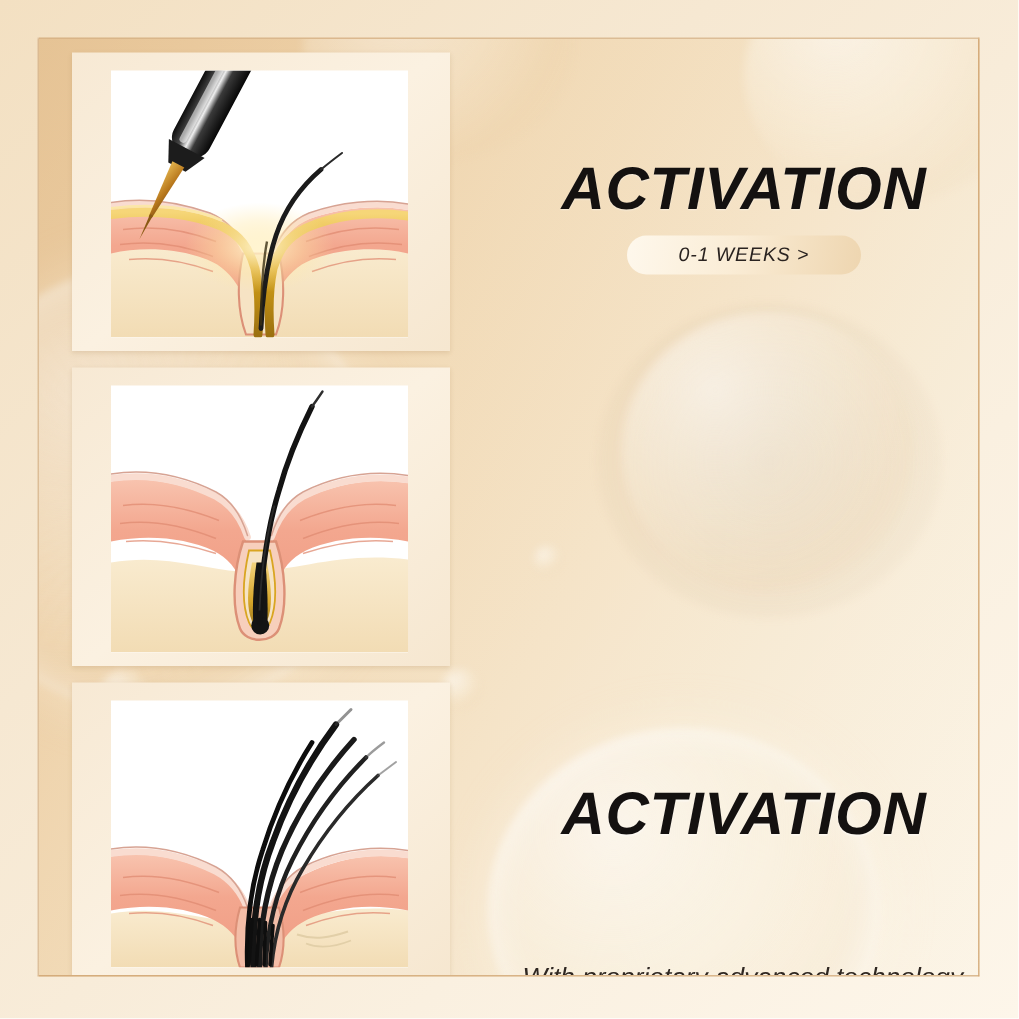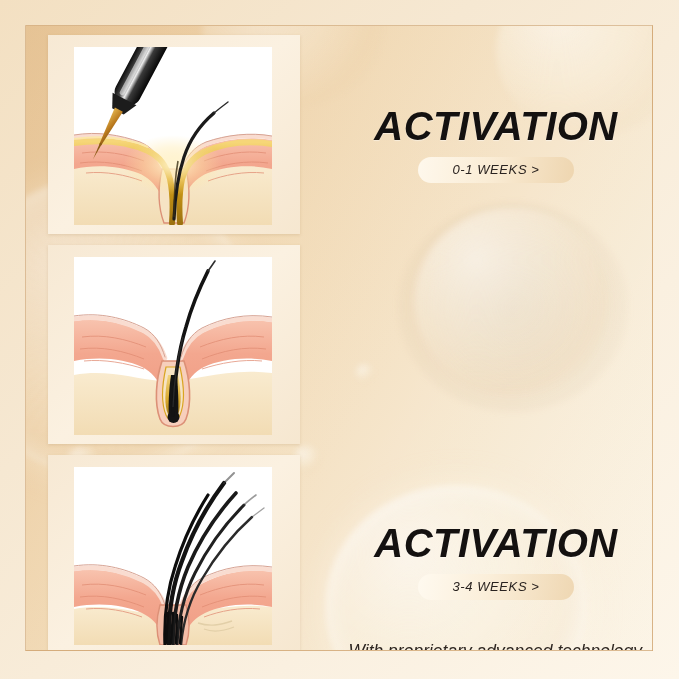--- a/index.html
+++ b/index.html
@@ -402,21 +402,20 @@
     <div class="steps">
 
       <div class="step step-1">
         <h2>ACTIVATION</h2>
         <div class="pill">0-1 WEEKS &gt;</div>
       </div>
 
 
       <div class="step step-3">
         <h2>ACTIVATION</h2>
-        <div class="pill">3-4 WEEKS &gt;</div>
       </div>
 
       <div class="tagline">
         <span>With proprietary advanced technology,</span>
 
       </div>
     </div>
 
   </div>
 </div>

